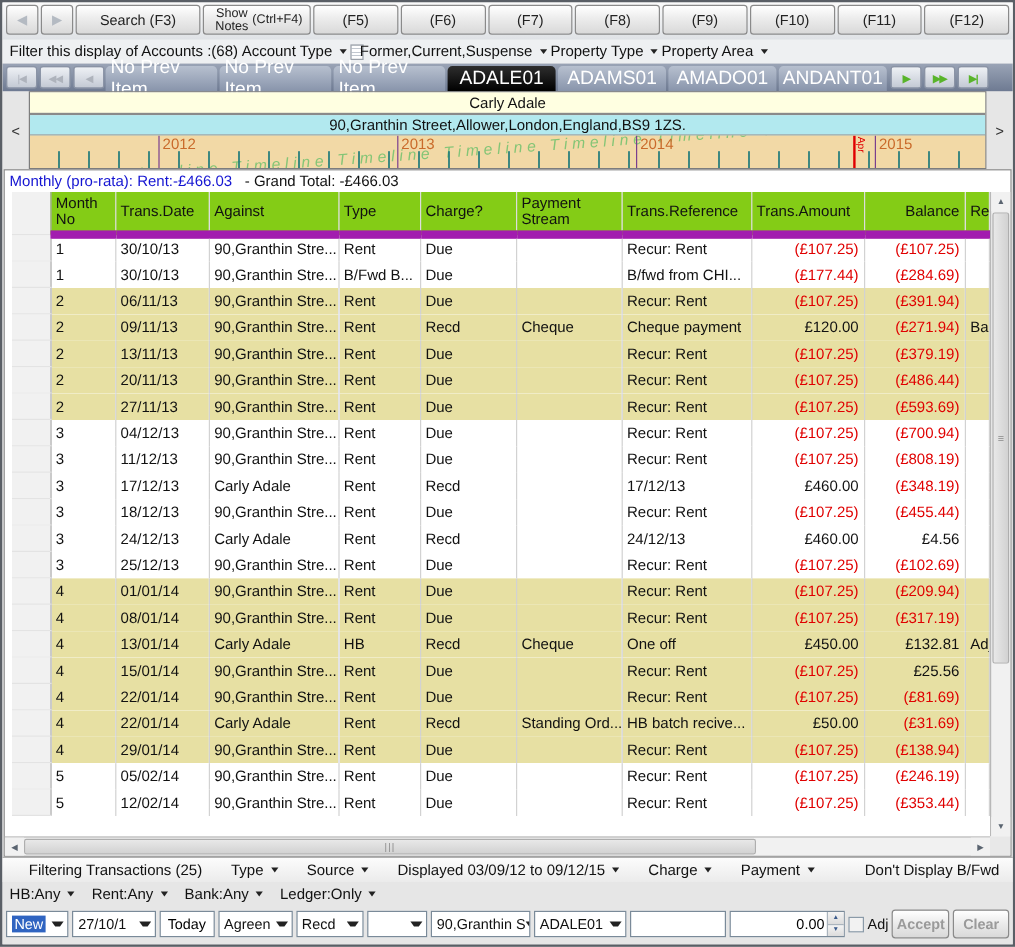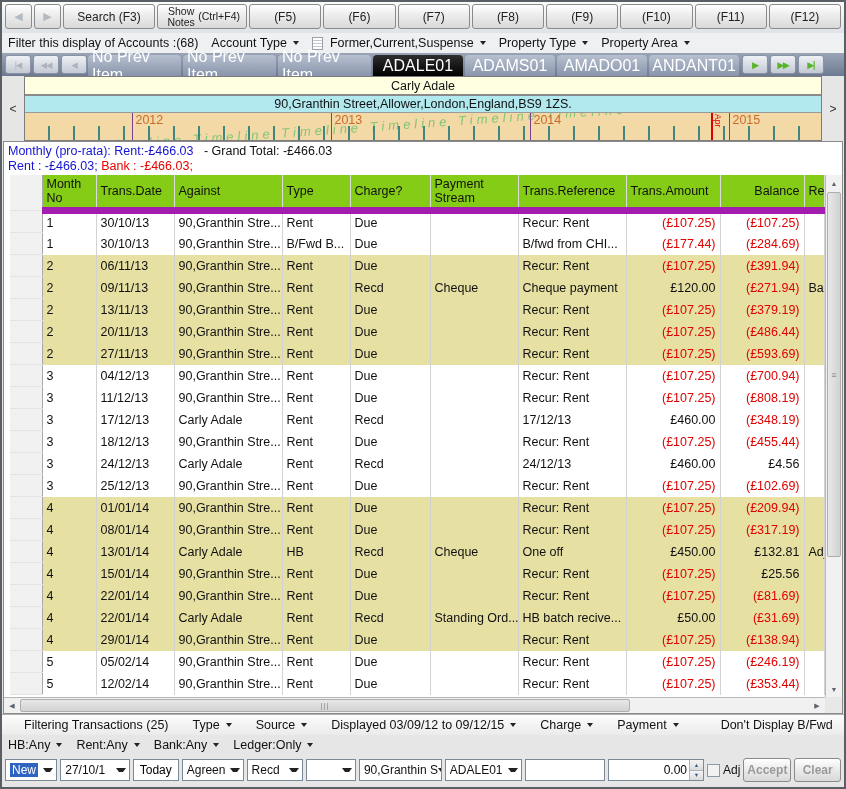--- a/index.html
+++ b/index.html
@@ -14,27 +14,27 @@
 
   
   .toolbar { height: 31px; display: flex; gap: 2px; padding: 2px 3px; background: linear-gradient(#fbfbfb,#dfe2e6); }
   .tbtn {
     border: 1px solid #8a8a8a; border-radius: 3px;
     background: linear-gradient(#ffffff,#ececec 45%,#d9d9d9);
     height: 25px; display: flex; align-items: center; justify-content: center;
     font-family: inherit; font-size: 12px; color: #222; padding: 0 6px; cursor: pointer;
   }
   .tbtn.sq { width: 27px; }
-  .tbtn.search { width: 92px; }
+  .tbtn.search { width: 104px; }
   .tbtn.notes { width: 90px; flex-direction: row; font-size: 10.5px; line-height: 11px; }
   .tbtn.fkey { flex: 1; }
   .arrow-dim { color: #b4bac2; font-size: 11px; }
 
   
-  .acctfilter { height: 20px; display: flex; align-items: center; gap: 13px; padding: 0 6px; font-size: 12.5px; background: #eef0f2; }
+  .acctfilter { height: 20px; display: flex; align-items: center; gap: 3px; padding: 0 6px; font-size: 12.5px; background: #eef0f2; }
   .dd { display: inline-flex; align-items: center; cursor: pointer; white-space: nowrap; }
   .caret { width: 0; height: 0; border-left: 3.5px solid transparent; border-right: 3.5px solid transparent; border-top: 4px solid #222; display: inline-block; margin-left: 6px; }
   .listicon { width: 11px; height: 13px; border: 1px solid #9aa0a8; background:
       repeating-linear-gradient(#ffffff 0 2px, #c2c8d0 2px 3px); display: inline-block; margin-right: -6px; }
 
   
   .tabsrow { height: 23px; background: linear-gradient(#9aa4b6,#6e7a92); display: flex; align-items: stretch; padding: 1px 2px 0 2px; }
   .navbtn { width: 26px; height: 19px; margin: 1px 1px 0 1px; border: 1px solid #8a93a5; border-radius: 3px;
     background: linear-gradient(#eef1f5,#c3c9d4); display: flex; align-items: center; justify-content: center;
     font-size: 8.5px; letter-spacing: -1px; cursor: pointer; }
@@ -212,24 +212,20 @@
         </div>
     </div>
     <div class="sidebtn">&gt;</div>
   </div>
 
   <div class="content">
     <div class="summary">
       <div class="sline">
         <span class="blue">Monthly (pro-rata):  Rent:-£466.03</span>&nbsp;&nbsp;
         <span class="blk">-  Grand Total: -£466.03</span>
-      </div>
-      <div class="sline">
-        <span class="blue">Rent : -£466.03;</span>
-        <span class="red">Bank : -£466.03;</span>
       </div>
     </div>
 
     <div class="tablewrap">
       <table class="grid">
         <colgroup>
           <col style="width:32px">
             <col style="width:54px">
             <col style="width:78px">
             <col style="width:108px">

